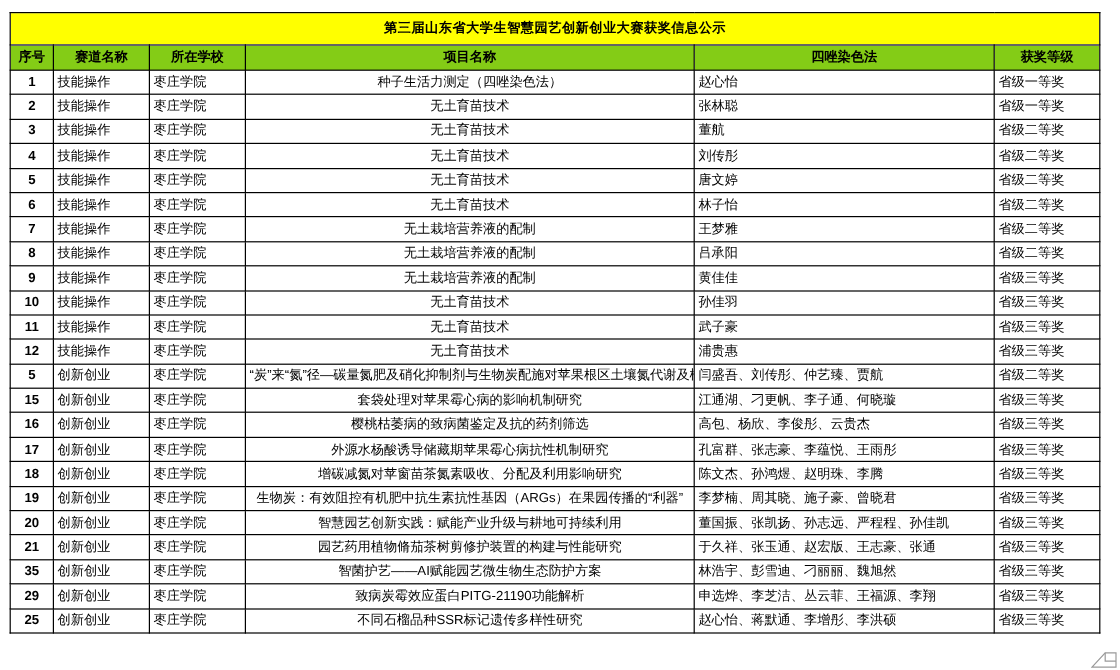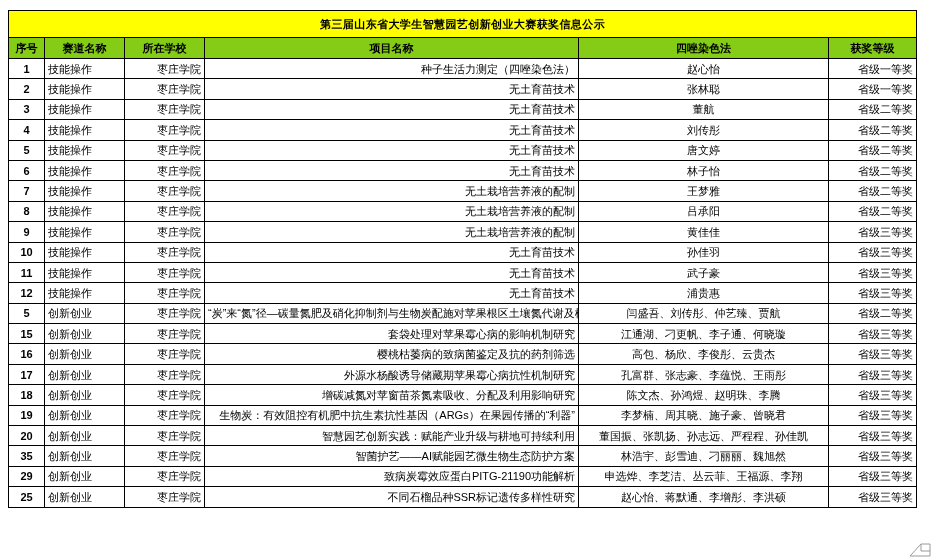--- a/index.html
+++ b/index.html
@@ -47,24 +47,24 @@
   }
   .head-cell {
     background: #84cc16;
     text-align: center;
     font-weight: bold;
     font-size: 12px;
     height: 20px;
   }
   .r-no { text-align: center; font-weight: bold; font-size: 10.5px; }
   .r-track { }
-  .r-school { text-align: right; }
-  .r-project { text-align: right; padding-left: 5px; }
-  .r-members { text-align: center; padding-left: 5px; margin-top: 36px; }
-  .r-level { text-align: right; margin-left: 29px; }
+  .r-school { text-align: left; }
+  .r-project { text-align: center; padding-left: 5px; }
+  .r-members { text-align: left; padding-left: 5px; margin-top: 36px; }
+  .r-level { text-align: left; margin-left: 29px; }
   tr.data-row td { height: 19.4px; }
   
   col.c-no { width: 36px; }
   col.c-track { width: 80px; }
   col.c-school { width: 80px; }
   col.c-project { width: 374px; }
   col.c-members { width: 250px; }
   col.c-level { width: 88px; }
 
   .page-curl {
@@ -249,20 +249,28 @@
         </tr>
         <tr class="data-row">
           <td class="r-no">20</td>
           <td class="r-track">创新创业</td>
           <td class="r-school">枣庄学院</td>
           <td class="r-project">智慧园艺创新实践：赋能产业升级与耕地可持续利用</td>
           <td class="r-members">董国振、张凯扬、孙志远、严程程、孙佳凯</td>
           <td class="r-level">省级三等奖</td>
         </tr>
         <tr class="data-row">
+          <td class="r-no">21</td>
+          <td class="r-track">创新创业</td>
+          <td class="r-school">枣庄学院</td>
+          <td class="r-project">园艺药用植物脩茄茶树剪修护装置的构建与性能研究</td>
+          <td class="r-members">于久祥、张玉通、赵宏版、王志豪、张通</td>
+          <td class="r-level">省级三等奖</td>
+        </tr>
+        <tr class="data-row">
           <td class="r-no">35</td>
           <td class="r-track">创新创业</td>
           <td class="r-school">枣庄学院</td>
           <td class="r-project">智菌护艺——AI赋能园艺微生物生态防护方案</td>
           <td class="r-members">林浩宇、彭雪迪、刁丽丽、魏旭然</td>
           <td class="r-level">省级三等奖</td>
         </tr>
         <tr class="data-row">
           <td class="r-no">29</td>
           <td class="r-track">创新创业</td>

